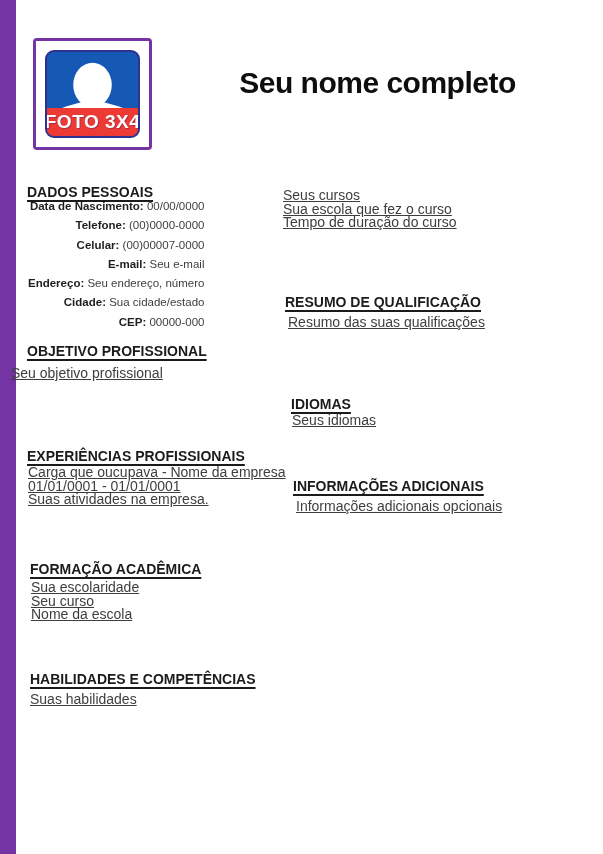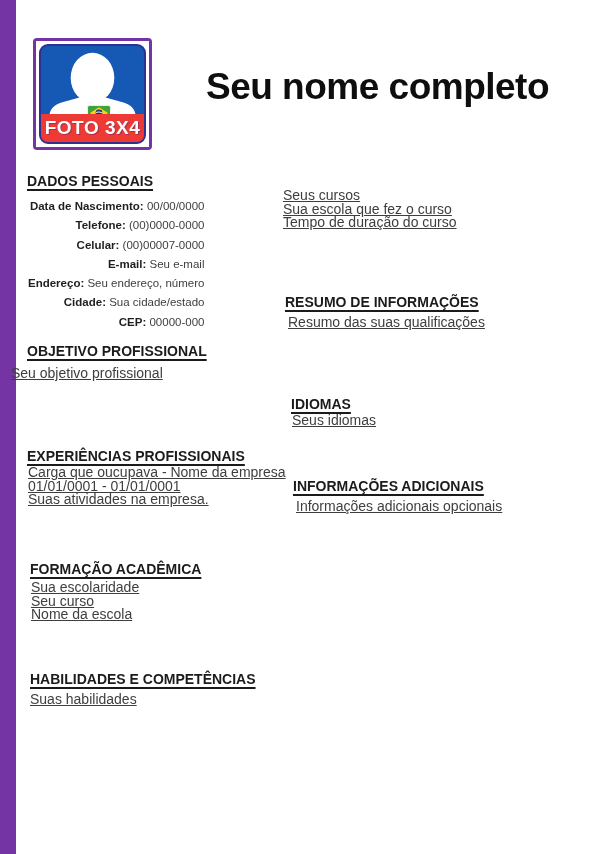--- a/index.html
+++ b/index.html
@@ -9,41 +9,41 @@
   }
   .accent-bar{
     position:absolute;left:0;top:0;width:16px;height:854px;
     background:var(--accent-purple,#7434a4);
   }
   
   .photo{
     position:absolute;left:33px;top:38px;width:119px;height:112px;
     background:var(--accent-purple,#7434a4);padding:3px;box-sizing:border-box;border-radius:4px;
   }
-  .photo-inner{width:100%;height:100%;background:#fff;padding:3px;box-sizing:border-box;}
+  .photo-inner{width:100%;height:100%;background:#fff;padding:9px;box-sizing:border-box;}
   .photo-clip{
     position:relative;width:100%;height:100%;box-sizing:border-box;
     border:2px solid var(--photo-frame-navy,#2e3192);border-radius:9px;overflow:hidden;
     background:var(--photo-blue,#1659b5);
   }
   .silhouette{position:absolute;left:0;top:4px;width:100%;height:76px;}
   .flag{position:absolute;left:calc(50% - 6px);top:59px;width:24px;height:16px;}
   .banner{
     position:absolute;left:0;right:0;bottom:0;height:28px;
     background:var(--banner-red,#ee3a35);
     display:flex;align-items:center;justify-content:center;
   }
   .banner span{
     color:#fff;font-weight:bold;font-size:19px;letter-spacing:.5px;
     text-shadow:1px 1px 0 rgba(30,30,110,.35);white-space:nowrap;
   }
   
   .title{
     position:absolute;left:160px;right:8px;top:66px;margin:0;text-align:center;
-    font-size:37px;font-weight:bold;letter-spacing:-.5px;
+    font-size:30px;font-weight:bold;letter-spacing:-.5px;
     color:var(--title-text,#0e0e0e);white-space:nowrap;
   }
   .sec-h{
     position:absolute;margin:0;font-size:14px;font-weight:bold;white-space:nowrap;
     color:var(--heading-text,#1b1b1b);
     text-decoration:underline;text-underline-offset:2.5px;text-decoration-thickness:1.5px;
   }
   .fields{position:absolute;}
   .field{height:19.3px;font-size:11.5px;white-space:nowrap;color:var(--body-text,#3e3e3e);text-align:right;}
   .field b{color:#1f1f1f;}
@@ -72,21 +72,21 @@
         </svg>
         <div class="banner">
           <span>FOTO 3X4</span>
         </div>
       </div>
     </div>
   </div>
 
   <h1 class="title">Seu nome completo</h1>
 
-  <h2 class="sec-h" style="left:27px;top:173px">DADOS PESSOAIS</h2>
+  <h2 class="sec-h" style="left:27px;top:184px">DADOS PESSOAIS</h2>
   <div class="fields" style="left:28px;top:200px">
     <div class="field"><b>Data de Nascimento:</b> <span>00/00/0000</span></div>
     <div class="field"><b>Telefone:</b> <span>(00)0000-0000</span></div>
     <div class="field"><b>Celular:</b> <span>(00)00007-0000</span></div>
     <div class="field"><b>E-mail:</b> <span>Seu e-mail</span></div>
     <div class="field"><b>Endereço:</b> <span>Seu endereço, número</span></div>
     <div class="field"><b>Cidade:</b> <span>Sua cidade/estado</span></div>
     <div class="field"><b>CEP:</b> <span>00000-000</span></div>
   </div>
 
@@ -113,21 +113,21 @@
   <div class="lines" style="left:30px;top:693px">
     <div class="bl">Suas habilidades</div>
   </div>
 
   <div class="lines" style="left:283px;top:189px">
     <div class="bl">Seus cursos</div>
     <div class="bl">Sua escola que fez o curso</div>
     <div class="bl">Tempo de duração do curso</div>
   </div>
 
-  <h2 class="sec-h" style="left:285px;top:294px">RESUMO DE INFORMAÇÕES</h2>
+  <h2 class="sec-h" style="left:285px;top:294px">RESUMO DE QUALIFICAÇÃO</h2>
   <div class="lines" style="left:288px;top:316px">
     <div class="bl">Resumo das suas qualificações</div>
   </div>
 
   <h2 class="sec-h" style="left:291px;top:396px">IDIOMAS</h2>
   <div class="lines" style="left:292px;top:414px">
     <div class="bl">Seus idiomas</div>
   </div>
 
   <h2 class="sec-h" style="left:293px;top:478px">INFORMAÇÕES ADICIONAIS</h2>

